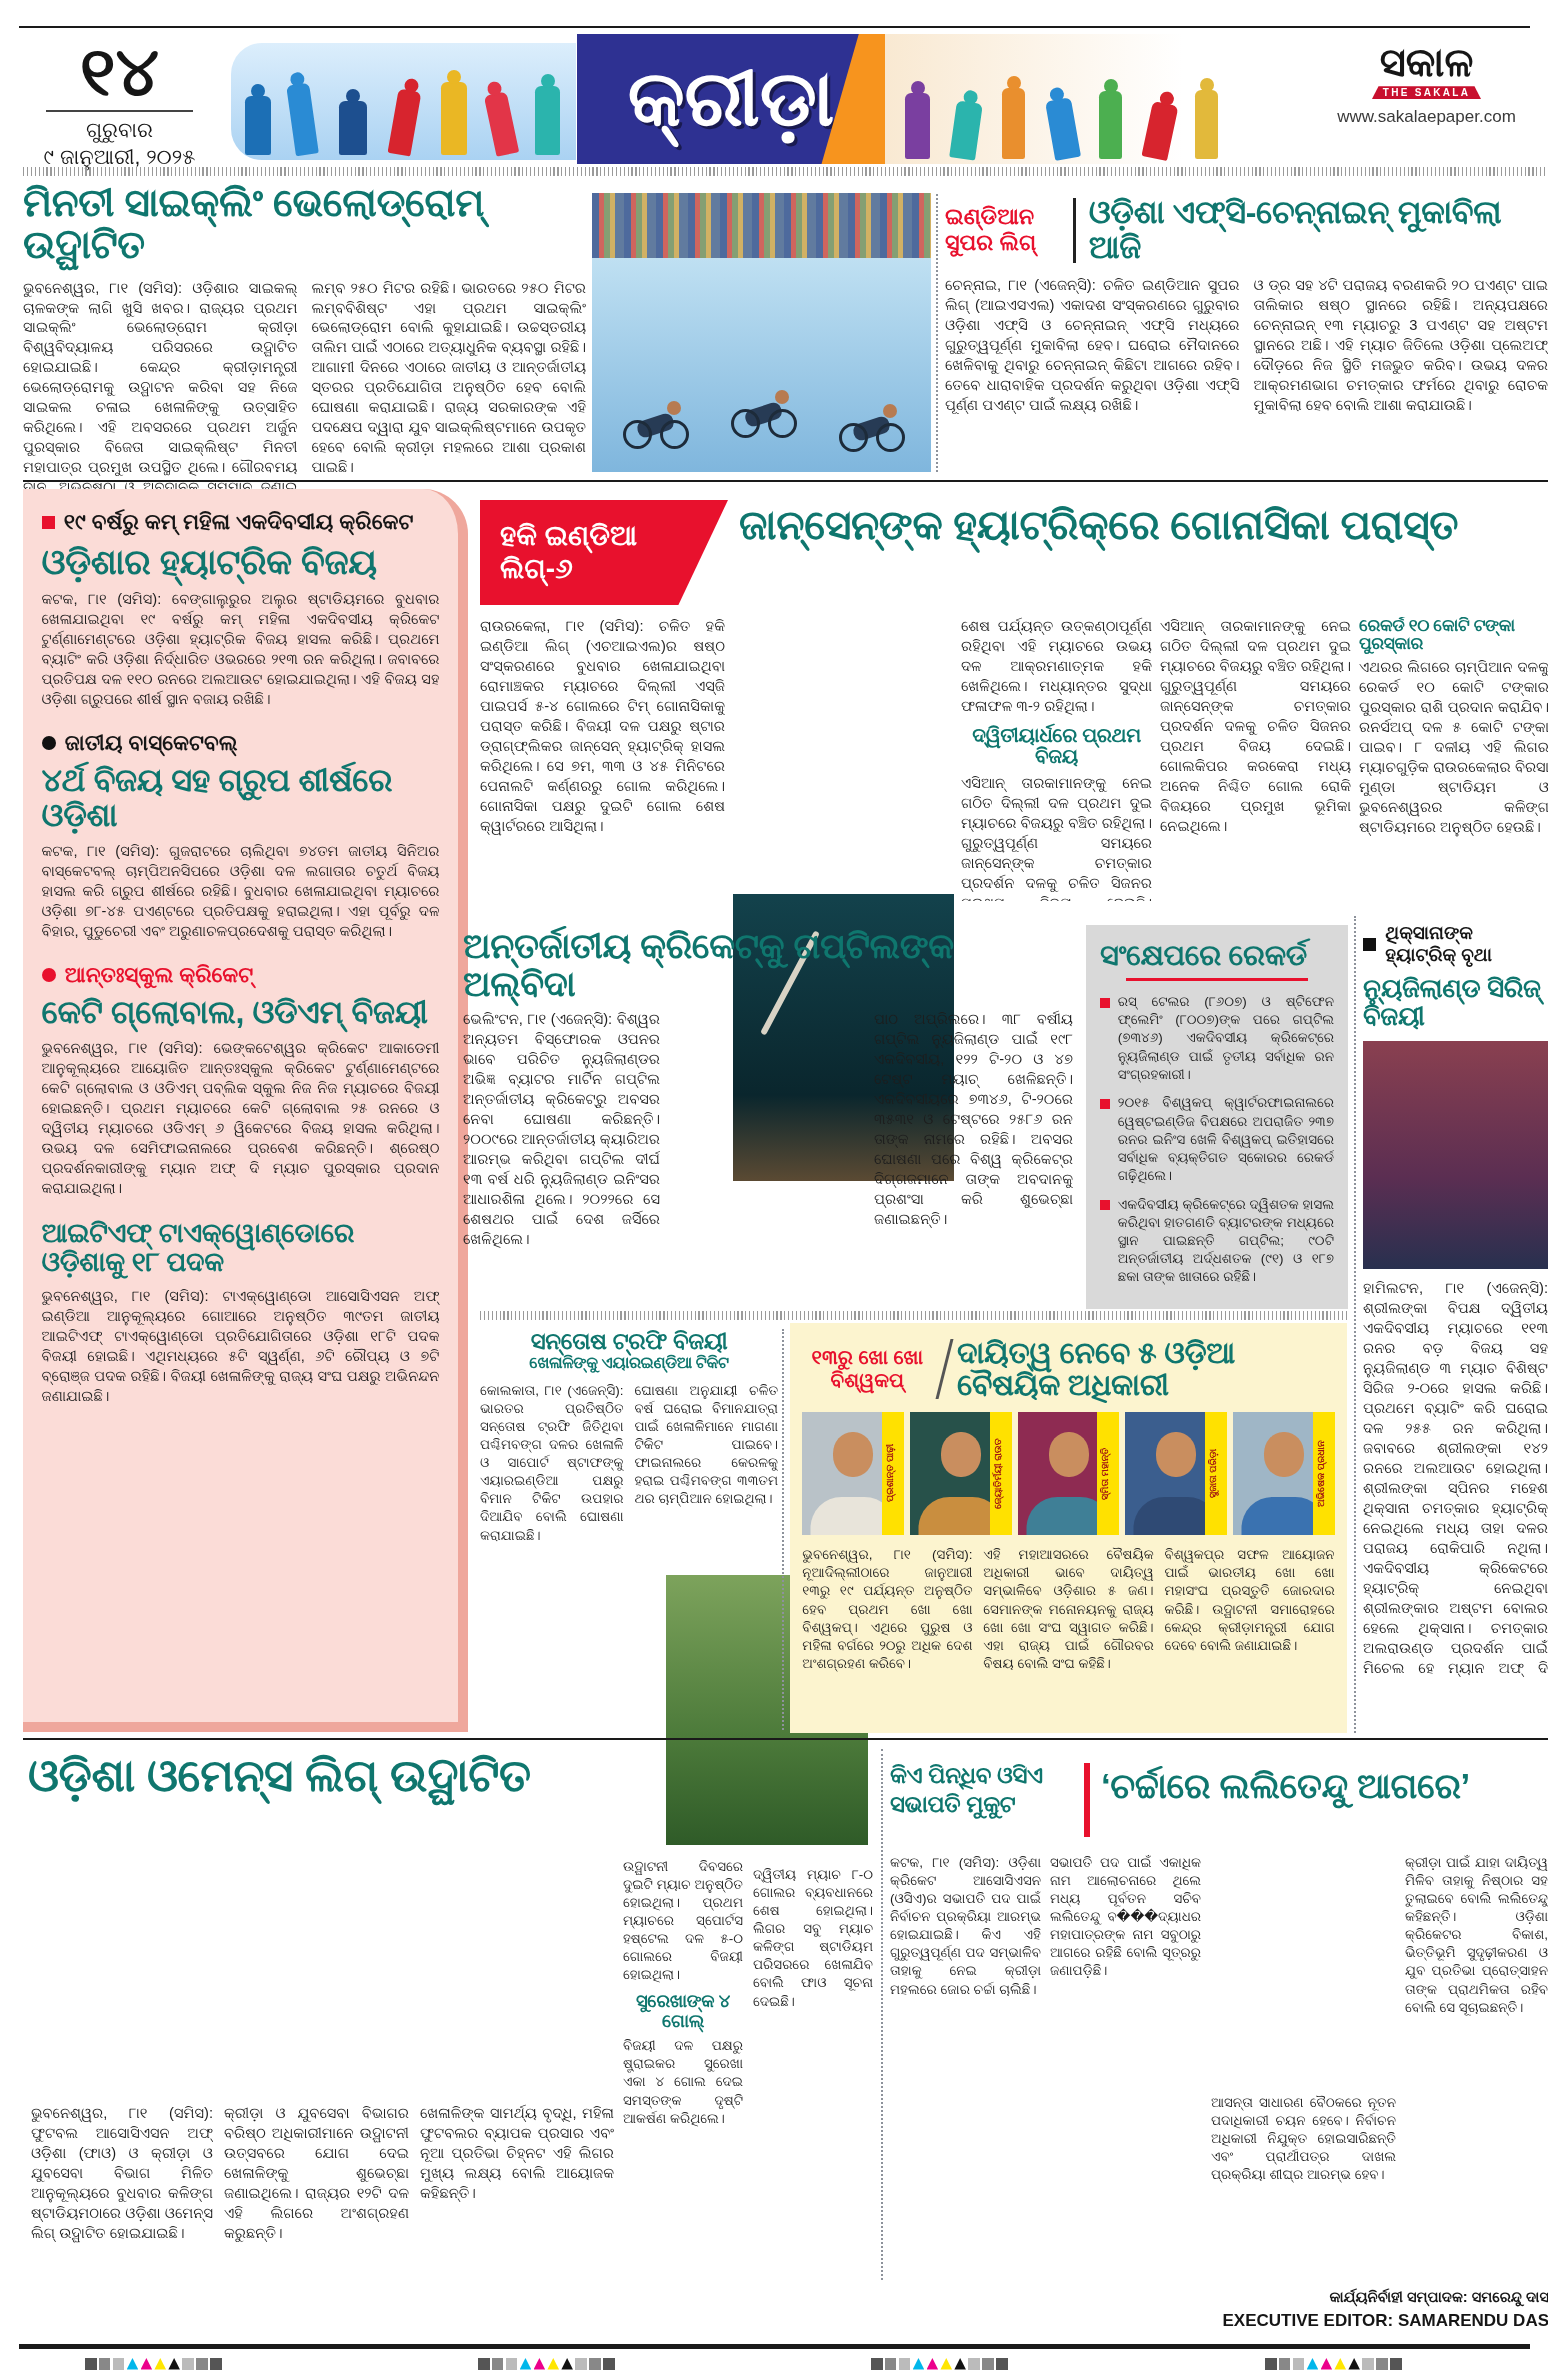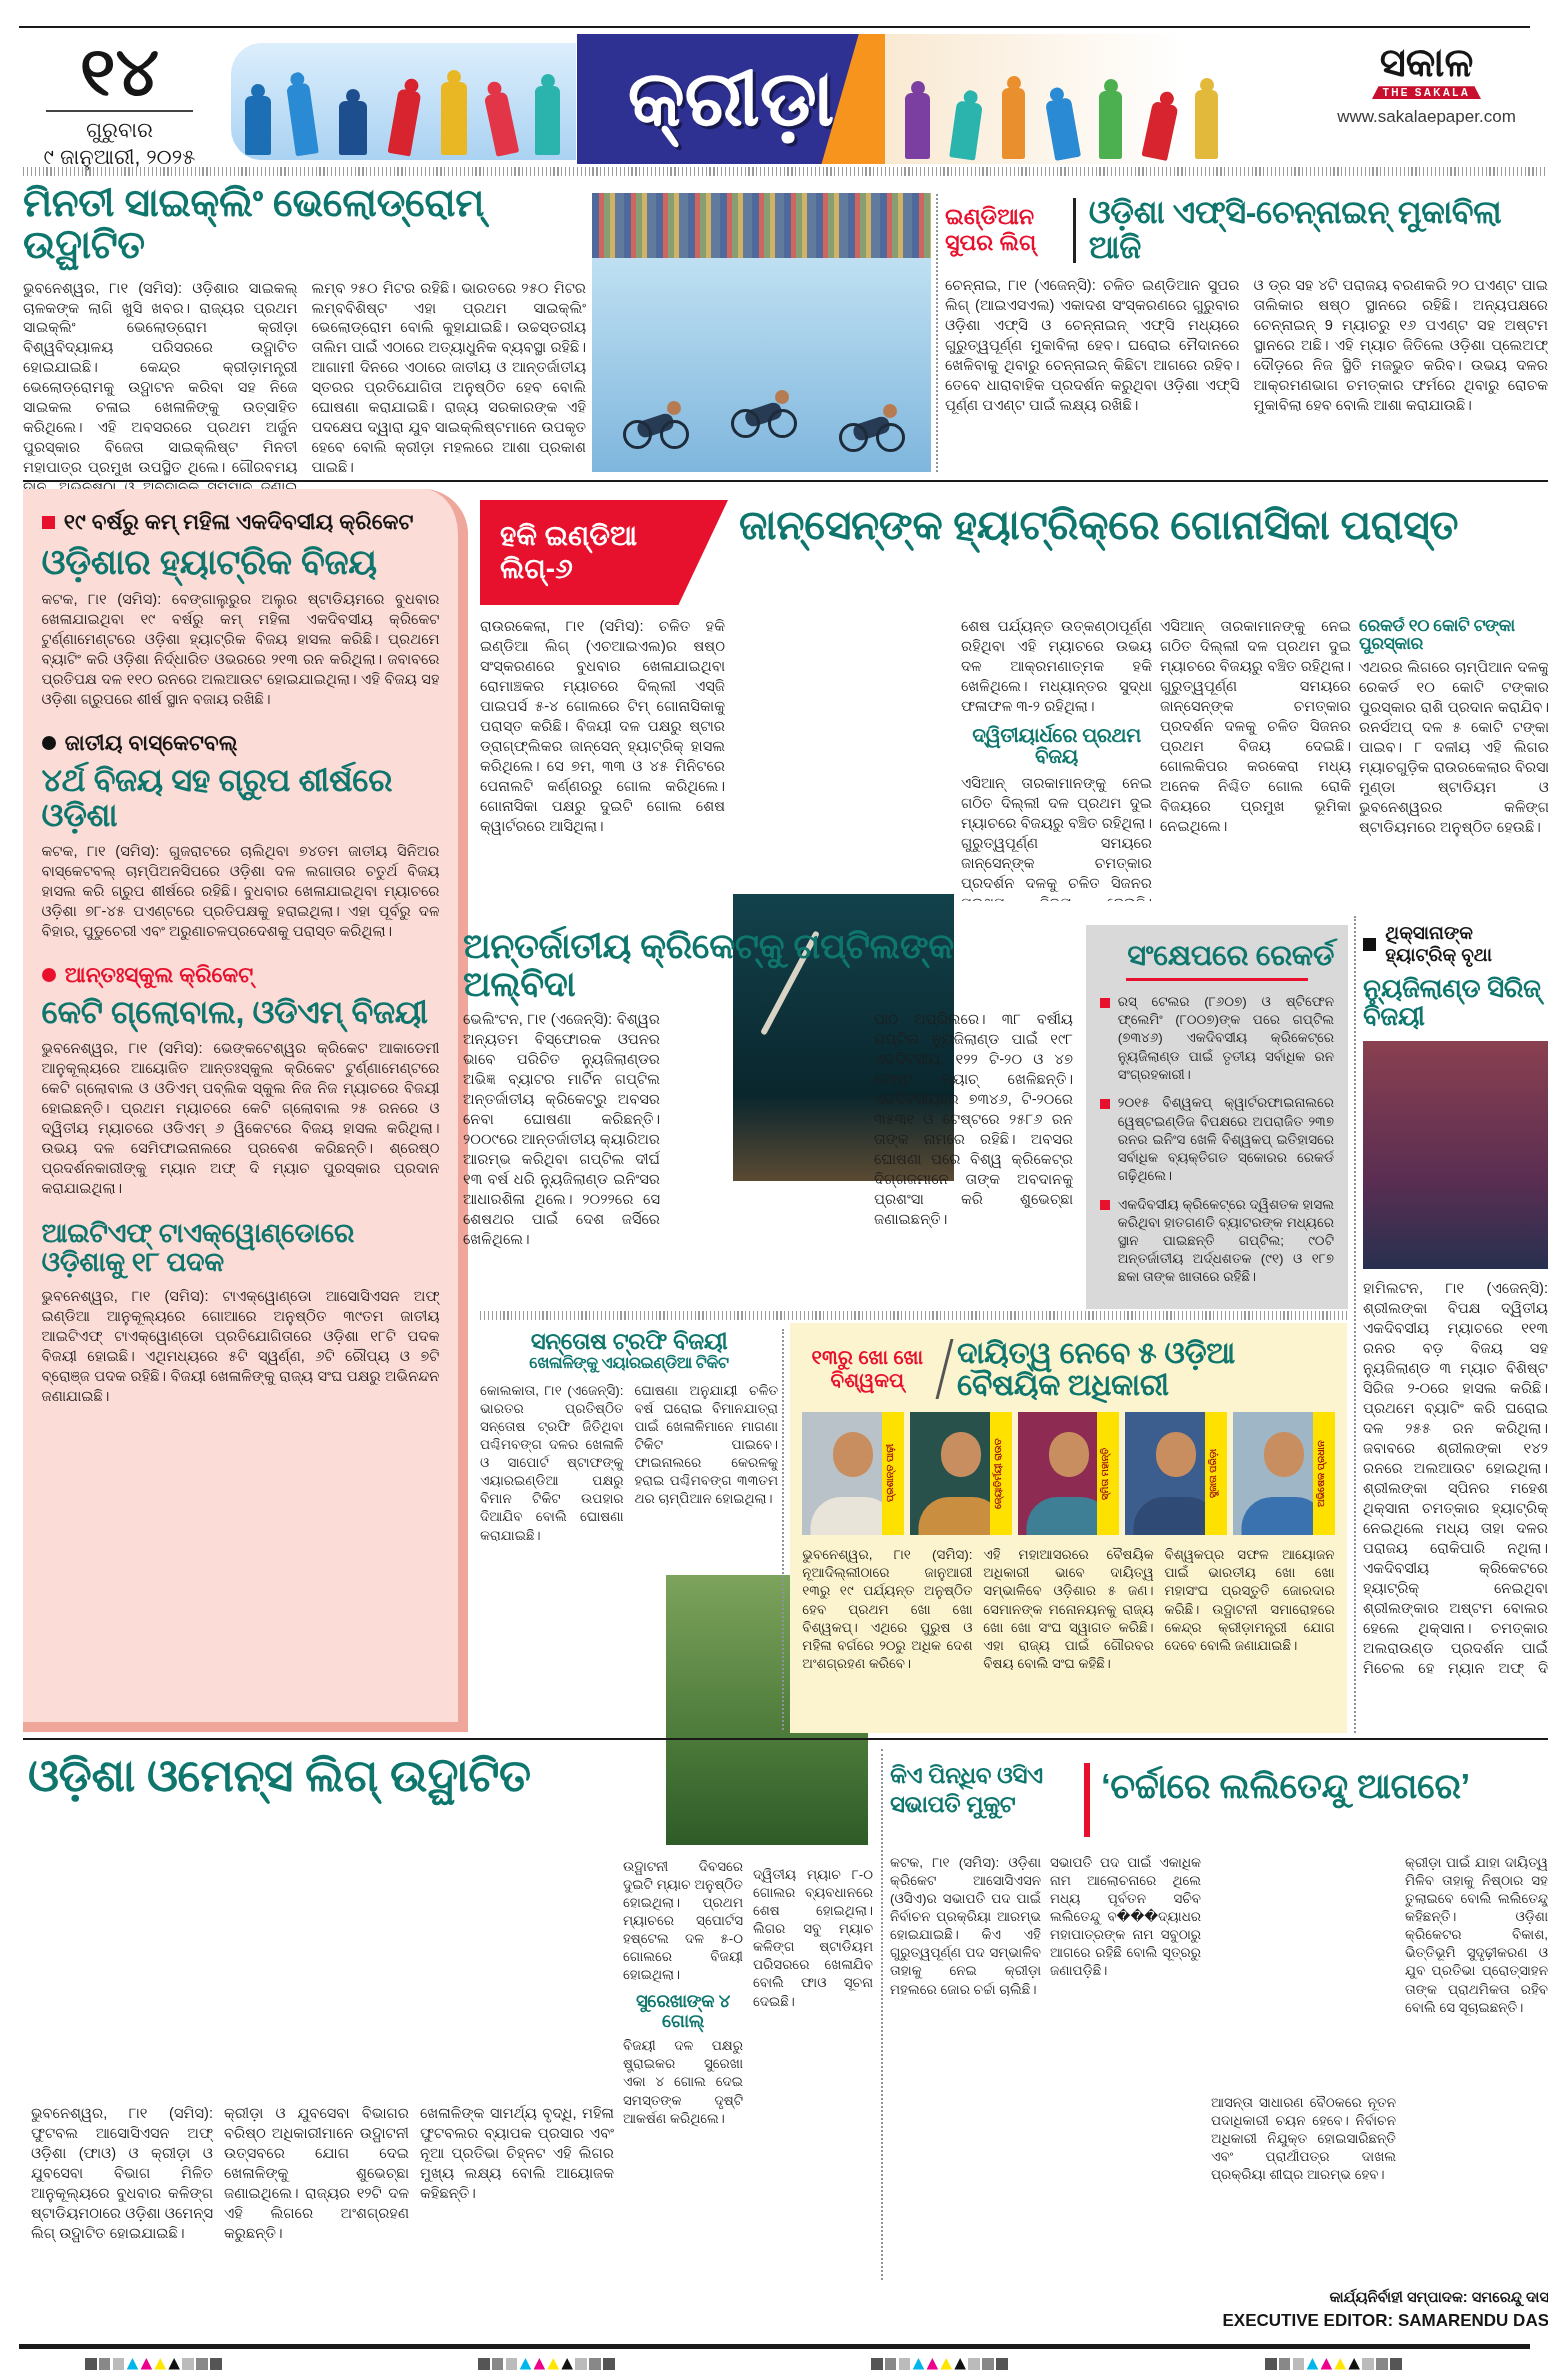--- a/index.html
+++ b/index.html
@@ -156,21 +156,21 @@
     <div style="display:flex;align-items:center;gap:12.3px;height:74px;">
       <div class="red-tag" style="width:116px;flex:0 0 auto;">
         <span>ଇଣ୍ଡିଆନ</span>
         <span>ସୁପର ଲିଗ୍</span>
       </div>
       <div style="width:3.1px;height:65px;background:#222;flex:0 0 auto;"></div>
       <h2 class="hl" style="font-size:32px;">ଓଡ଼ିଶା ଏଫ୍ସି-ଚେନ୍ନାଇନ୍ ମୁକାବିଲା ଆଜି</h2>
     </div>
     <div class="cols" style="height:197px;overflow:hidden;margin-top:9.3px;">
       <div class="body-txt">ଚେନ୍ନାଇ, ୮ା୧ (ଏଜେନ୍ସି): ଚଳିତ ଇଣ୍ଡିଆନ ସୁପର ଲିଗ୍ (ଆଇଏସଏଲ) ଏକାଦଶ ସଂସ୍କରଣରେ ଗୁରୁବାର ଓଡ଼ିଶା ଏଫ୍ସି ଓ ଚେନ୍ନାଇନ୍ ଏଫ୍ସି ମଧ୍ୟରେ ଗୁରୁତ୍ୱପୂର୍ଣ୍ଣ ମୁକାବିଲା ହେବ। ଘରୋଇ ମୈଦାନରେ ଖେଳିବାକୁ ଥିବାରୁ ଚେନ୍ନାଇନ୍ କିଛିଟା ଆଗରେ ରହିବ। ତେବେ ଧାରାବାହିକ ପ୍ରଦର୍ଶନ କରୁଥିବା ଓଡ଼ିଶା ଏଫ୍ସି ପୂର୍ଣ୍ଣ ପଏଣ୍ଟ ପାଇଁ ଲକ୍ଷ୍ୟ ରଖିଛି।</div>
-      <div class="body-txt">ଓ ଡ୍ର ସହ ୪ଟି ପରାଜୟ ବରଣକରି ୨୦ ପଏଣ୍ଟ ପାଇ ତାଲିକାର ଷଷ୍ଠ ସ୍ଥାନରେ ରହିଛି। ଅନ୍ୟପକ୍ଷରେ ଚେନ୍ନାଇନ୍ 9 ମ୍ୟାଚରୁ ୧୬ ପଏଣ୍ଟ ସହ ଅଷ୍ଟମ ସ୍ଥାନରେ ଅଛି। ଏହି ମ୍ୟାଚ ଜିତିଲେ ଓଡ଼ିଶା ପ୍ଲେଅଫ୍ ଦୌଡ଼ରେ ନିଜ ସ୍ଥିତି ମଜଭୁତ କରିବ। ଉଭୟ ଦଳର ଆକ୍ରମଣଭାଗ ଚମତ୍କାର ଫର୍ମରେ ଥିବାରୁ ରୋଚକ ମୁକାବିଲା ହେବ ବୋଲି ଆଶା କରାଯାଉଛି।</div>
+      <div class="body-txt">ଓ ଡ୍ର ସହ ୪ଟି ପରାଜୟ ବରଣକରି ୨୦ ପଏଣ୍ଟ ପାଇ ତାଲିକାର ଷଷ୍ଠ ସ୍ଥାନରେ ରହିଛି। ଅନ୍ୟପକ୍ଷରେ ଚେନ୍ନାଇନ୍ ୧୩ ମ୍ୟାଚରୁ 3 ପଏଣ୍ଟ ସହ ଅଷ୍ଟମ ସ୍ଥାନରେ ଅଛି। ଏହି ମ୍ୟାଚ ଜିତିଲେ ଓଡ଼ିଶା ପ୍ଲେଅଫ୍ ଦୌଡ଼ରେ ନିଜ ସ୍ଥିତି ମଜଭୁତ କରିବ। ଉଭୟ ଦଳର ଆକ୍ରମଣଭାଗ ଚମତ୍କାର ଫର୍ମରେ ଥିବାରୁ ରୋଚକ ମୁକାବିଲା ହେବ ବୋଲି ଆଶା କରାଯାଉଛି।</div>
     </div>
   </div>
 
   <div class="abs rule" style="left:23px;top:480px;width:1525px;height:1.5px;"></div>
 
   <div class="abs pinkbox" style="left:23px;top:489px;width:445px;height:1243px;">
     <div>
       <div class="kicker">
         <span class="sq" style="background:#e8112d;"></span>
         <span>୧୯ ବର୍ଷରୁ କମ୍ ମହିଳା ଏକଦିବସୀୟ କ୍ରିକେଟ</span>
@@ -231,21 +231,21 @@
   <div class="abs body-txt" style="left:463px;top:1010px;width:197px;height:298px;">ଭେଲିଂଟନ, ୮ା୧ (ଏଜେନ୍ସି): ବିଶ୍ୱର ଅନ୍ୟତମ ବିସ୍ଫୋରକ ଓପନର ଭାବେ ପରିଚିତ ନ୍ୟୁଜିଲାଣ୍ଡର ଅଭିଜ୍ଞ ବ୍ୟାଟର ମାର୍ଟିନ ଗପ୍ଟିଲ ଅନ୍ତର୍ଜାତୀୟ କ୍ରିକେଟ୍ରୁ ଅବସର ନେବା ଘୋଷଣା କରିଛନ୍ତି। ୨୦୦୯ରେ ଆନ୍ତର୍ଜାତୀୟ କ୍ୟାରିଅର ଆରମ୍ଭ କରିଥିବା ଗପ୍ଟିଲ ଦୀର୍ଘ ୧୩ ବର୍ଷ ଧରି ନ୍ୟୁଜିଲାଣ୍ଡ ଇନିଂସର ଆଧାରଶିଳା ଥିଲେ। ୨୦୨୨ରେ ସେ ଶେଷଥର ପାଇଁ ଦେଶ ଜର୍ସିରେ ଖେଳିଥିଲେ।</div>
   <div class="abs ph ph-guptill" style="left:666px;top:1009px;width:202px;height:270px;">
     <span class="pl" style="left:68px;top:49px;">
       <span class="hd" style="border-top:9.3px solid #111;box-sizing:border-box;"></span>
       <span class="tr" style="background:#c8ccd2;"></span>
     </span>
   </div>
   <div class="abs body-txt" style="left:874px;top:1010px;width:199px;height:298px;">ପାଠ ଅପ୍ରିଲରେ। ୩୮ ବର୍ଷୀୟ ଗପ୍ଟିଲ ନ୍ୟୁଜିଲାଣ୍ଡ ପାଇଁ ୧୯୮ ଏକଦିବସୀୟ, ୧୨୨ ଟି-୨୦ ଓ ୪୭ ଟେଷ୍ଟ ମ୍ୟାଚ୍ ଖେଳିଛନ୍ତି। ଏକଦିବସୀୟରେ ୭୩୪୬, ଟି-୨୦ରେ ୩୫୩୧ ଓ ଟେଷ୍ଟରେ ୨୫୮୬ ରନ ତାଙ୍କ ନାମରେ ରହିଛି। ଅବସର ଘୋଷଣା ପରେ ବିଶ୍ୱ କ୍ରିକେଟ୍ର ଦିଗ୍ଗଜମାନେ ତାଙ୍କ ଅବଦାନକୁ ପ୍ରଶଂସା କରି ଶୁଭେଚ୍ଛା ଜଣାଇଛନ୍ତି।</div>
 
   <div class="abs graybox" style="left:1086px;top:925px;width:262px;height:384px;">
-    <h3 class="hl" style="font-size:29px;text-align:right;">ସଂକ୍ଷେପରେ ରେକର୍ଡ</h3>
+    <h3 class="hl" style="font-size:29px;text-align:left;">ସଂକ୍ଷେପରେ ରେକର୍ଡ</h3>
     <div style="width:78%;height:3.1px;background:#e8112d;margin:6.2px auto 12.3px;"></div>
     <div class="bt">
       <span class="sq" style="background:#e8112d;width:10px;height:10px;margin-top:4.6px;"></span>
       <span class="body-sm">ରସ୍ ଟେଲର (୮୬୦୭) ଓ ଷ୍ଟିଫେନ ଫ୍ଲେମିଂ (୮୦୦୭)ଙ୍କ ପରେ ଗପ୍ଟିଲ (୭୩୪୬) ଏକଦିବସୀୟ କ୍ରିକେଟ୍ରେ ନ୍ୟୁଜିଲାଣ୍ଡ ପାଇଁ ତୃତୀୟ ସର୍ବାଧିକ ରନ ସଂଗ୍ରହକାରୀ।</span>
     </div>
     <div class="bt">
       <span class="sq" style="background:#e8112d;width:10px;height:10px;margin-top:4.6px;"></span>
       <span class="body-sm">୨୦୧୫ ବିଶ୍ୱକପ୍ କ୍ୱାର୍ଟରଫାଇନାଲରେ ୱେଷ୍ଟଇଣ୍ଡିଜ ବିପକ୍ଷରେ ଅପରାଜିତ ୨୩୭ ରନର ଇନିଂସ ଖେଳି ବିଶ୍ୱକପ୍ ଇତିହାସରେ ସର୍ବାଧିକ ବ୍ୟକ୍ତିଗତ ସ୍କୋରର ରେକର୍ଡ ଗଢ଼ିଥିଲେ।</span>
     </div>
     <div class="bt">

